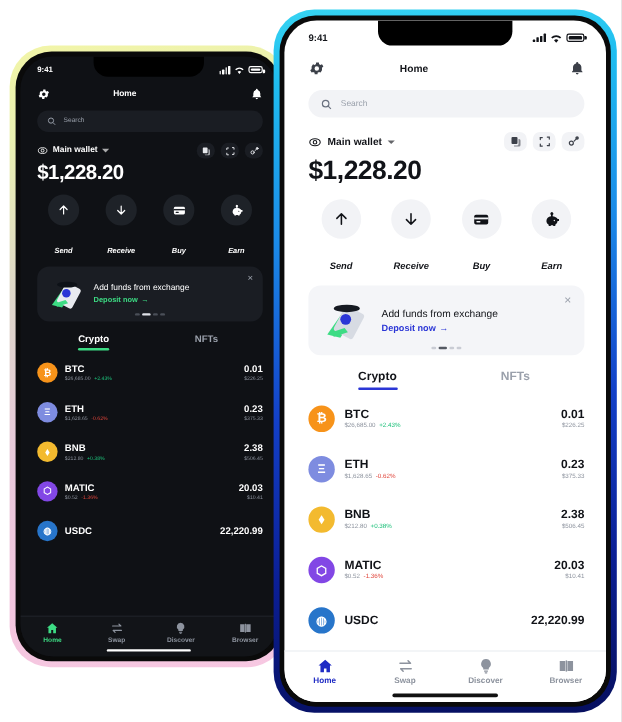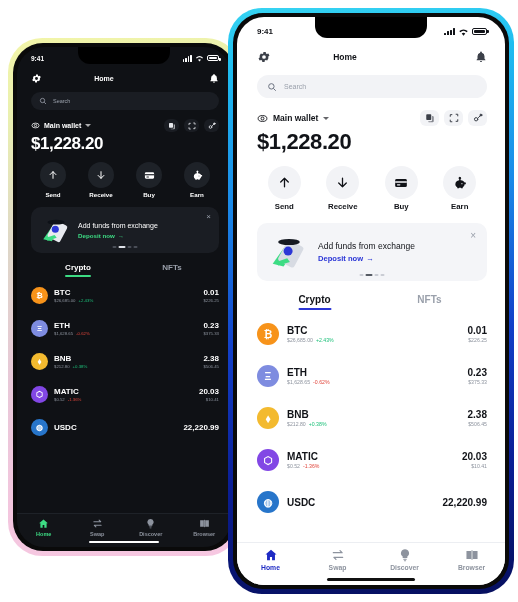--- a/index.html
+++ b/index.html
@@ -107,21 +107,21 @@
   .phone-light .tool { width:19px; height:16px; background:#f2f3f6; }
 
   .balance { font-weight:700; letter-spacing:-.4px; flex:none; }
   .phone-dark .balance { font-size:17px; margin: 2px 12px 0 14px; }
   .phone-light .balance { font-size:22px; margin: 3px 18px 0 20px; }
 
   
   .actions { display:flex; flex:none; }
   .phone-dark .actions { margin: 8px 10px 0 12px; }
   .phone-light .actions { margin: 11px 16px 0 18px; }
-  .action { flex:1; display:flex; flex-direction:column; align-items:center; gap:3px; }
+  .action { flex:1; display:flex; flex-direction:column; align-items:center; gap:18px;font-style:italic; }
   .act-circle { border-radius:50%; display:flex; align-items:center; justify-content:center; }
   .phone-dark .act-circle { width:26px; height:26px; background:#1e2228; }
   .phone-light .act-circle { width:33px; height:33px; background:#f2f3f6; }
   .act-label { font-weight:700; }
   .phone-dark .act-label { font-size:6.2px; }
   .phone-light .act-label { font-size:7.8px; }
 
   
   .banner { position:relative; border-radius:10px; display:flex; align-items:center; flex:none; }
   .phone-dark .banner { margin: 9px 12px 0 14px; background:#1a1d23; height:46px; padding:0 8px; gap:5px; }

